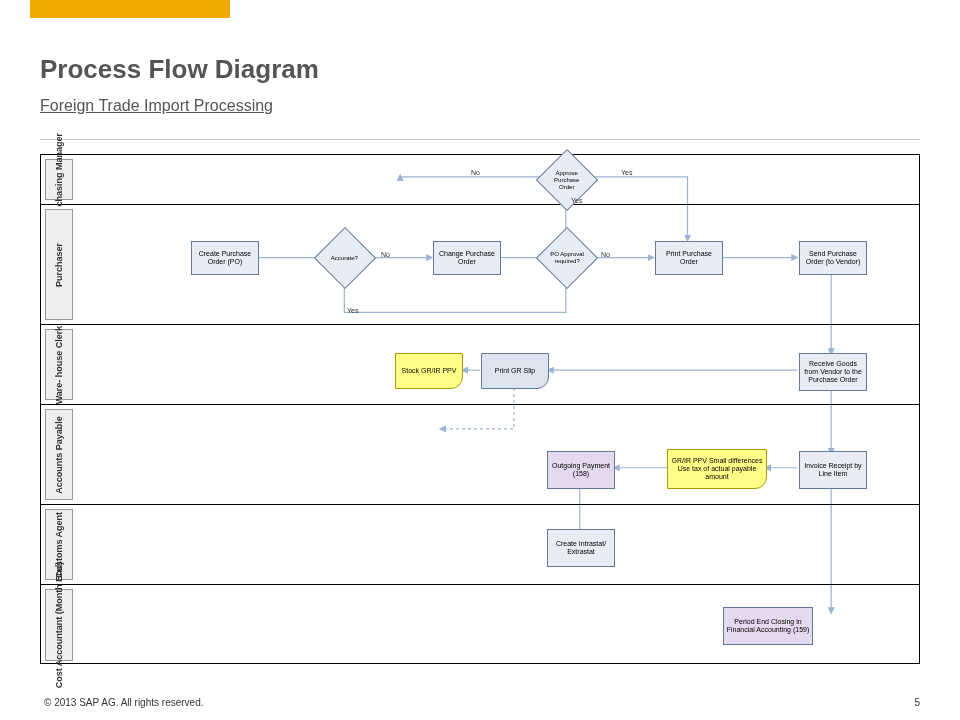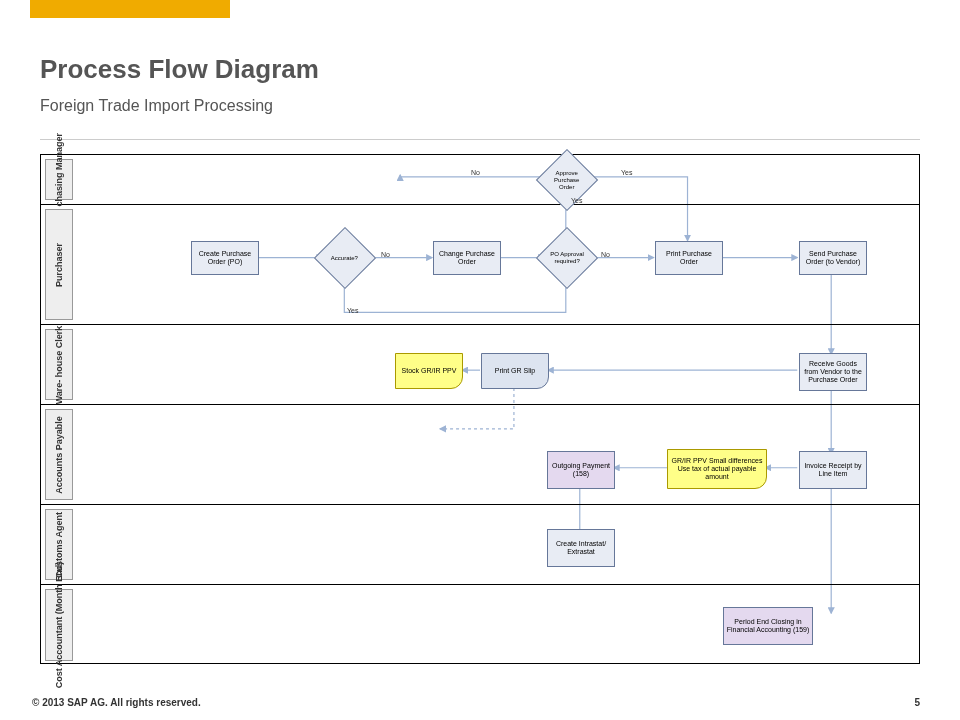--- a/index.html
+++ b/index.html
@@ -1,35 +1,35 @@
 <!DOCTYPE html>
 <html><head>
 <meta charset="utf-8">
 <style>
   * { box-sizing: border-box; }
   body { margin: 0; font-family: Arial, sans-serif; background: #fff; width: 960px; height: 720px; position: relative; }
   .gold-bar { height: 18px; background: #f0ab00; width: 200px; margin-left: 30px; }
   .header { padding: 20px 40px 10px; }
   .title { font-size: 26px; color: #555; margin: 16px 0 6px; }
-  .subtitle { font-size: 16px; color: #555; margin: 12px 0 14px; }
+  .subtitle { font-size: 16px; color: #555; margin: 12px 0 14px; text-decoration: underline; }
   .hr { border-top: 1px solid #ccc; margin: 0 40px 14px; }
   .diagram { position: relative; margin: 0 40px; border: 1px solid #000; height: 510px; }
   .lane { position: absolute; left: 0; right: 0; border-bottom: 1px solid #000; }
   .lane-label-box { position: absolute; left: 4px; top: 4px; bottom: 4px; width: 28px; background: #eee; border: 1px solid #999; display: flex; align-items: center; justify-content: center; }
   .lane-label { transform: rotate(-90deg); font-size: 9px; font-weight: bold; white-space: nowrap; color: #333; text-align: center; }
   .shape { position: absolute; font-size: 7px; text-align: center; display: flex; align-items: center; justify-content: center; line-height: 1.15; padding: 2px; }
   .box { border: 1px solid #667799; background: #e8ecf4; width: 68px; height: 34px; }
   .box-purple { background: #e4d9ef; }
   .diamond { width: 44px; height: 44px; transform: rotate(45deg); border: 1px solid #667799; background: #e8ecf4; }
   .diamond span { transform: rotate(-45deg); display: inline-block; font-size: 6px; }
   .doc { width: 68px; height: 36px; border: 1px solid #aa9900; background: #ffff88; border-radius: 0 0 12px 0; }
   .doc-blue { background: #dde4f0; border-color: #667799; }
   .lbl { position: absolute; font-size: 7px; color: #333; }
   svg.connectors { position: absolute; left: 0; top: 0; width: 100%; height: 100%; pointer-events: none; }
-  .footer { position: absolute; bottom: 12px; left: 32px; right: 40px; display: flex; justify-content: space-between; font-size: 10px; font-weight: bold; color: #333; }
+  .footer { position: absolute; bottom: 12px; left: 44px; right: 40px; display: flex; justify-content: space-between; font-size: 10px; font-weight: normal; color: #333; }
 </style>
 </head>
 <body>
 
 <div class="gold-bar"></div>
 <div class="header">
   <h1 class="title">Process Flow Diagram</h1>
   <div class="subtitle">Foreign Trade Import Processing</div>
 </div>
 <div class="hr"></div>

